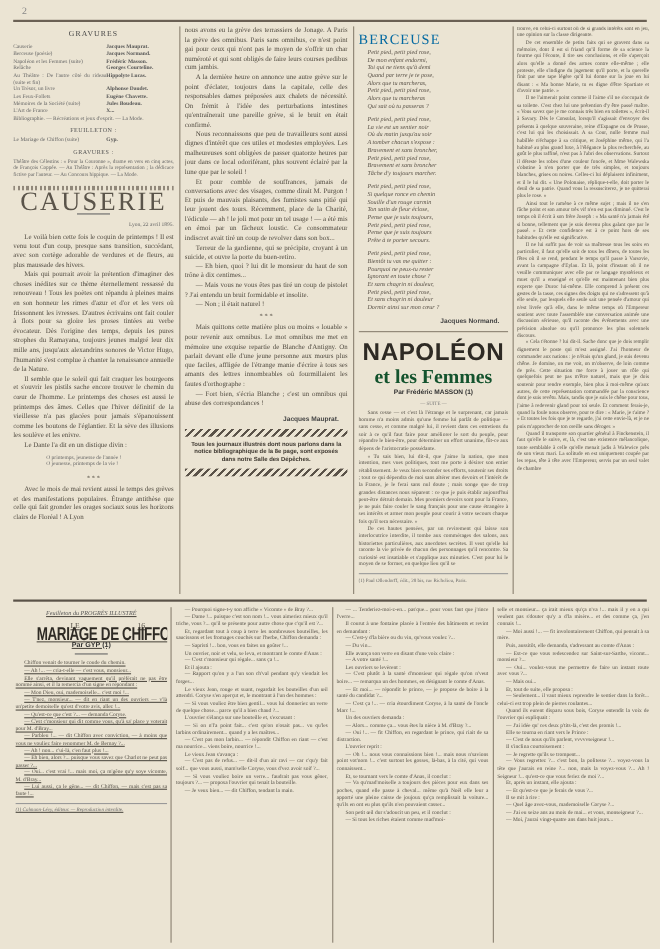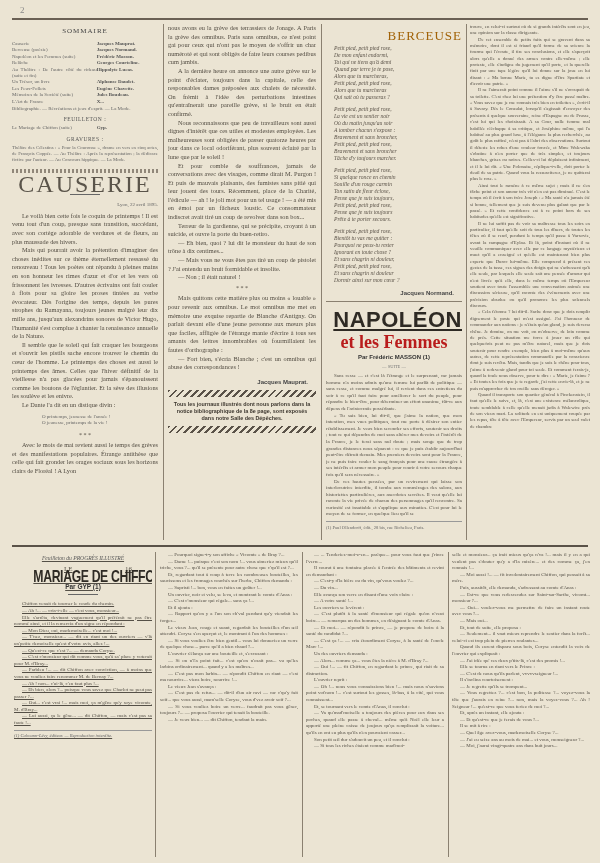--- a/index.html
+++ b/index.html
@@ -31,25 +31,25 @@
   .causerie-title { text-align: center; font-size: 24px; letter-spacing: 2px; color: #5a544a; margin: 8px 0 6px; font-family: "Liberation Serif", serif; }
   .short-rule { width: 30px; height: 1px; background: #666; margin: 4px auto 6px; }
   .dateline { text-align: right; font-size: 5px; margin-bottom: 4px; color: #666; }
   .bigtext { font-size: 6.3px; line-height: 8.6px; color: #514b41; }
   .bigtext p { text-indent: 10px; }
   .quote { font-size: 5px; line-height: 6.5px; margin: 4px 0 4px 30px; text-indent: 0 !important; color: #666; }
   .stars { text-align: center; font-size: 6px; margin: 2px 0; }
   .sig { text-align: right; font-weight: bold; font-size: 6px; margin: 6px 8px 4px 0; color: #444; font-family: "Liberation Sans", sans-serif; }
   .zigzag { height: 7px; margin: 4px 0; background: repeating-linear-gradient(135deg, #5a5248 0 2px, transparent 2px 5px); }
   .notice { text-align: center; font-family: "Liberation Sans", sans-serif; font-weight: bold; font-size: 5.4px; line-height: 7px; color: #3e3830; padding: 0 4px; }
-  .berceuse-title { text-align: right; font-size: 13px; letter-spacing: 1px; color: #a16207; margin: 8px 0 6px; }
+  .berceuse-title { text-align: left; font-size: 13px; letter-spacing: 1px; color: #0369a1; margin: 8px 0 6px; }
   .poem { font-style: italic; font-size: 5.6px; line-height: 7px; padding-left: 8px; color: #5a5248; }
   .stanza { margin-bottom: 5px; }
-  .napoleon-title { text-align: right; font-family: "Liberation Sans", sans-serif; font-weight: bold; font-size: 22px; letter-spacing: 0.5px; color: #2e2a24; line-height: 24px; text-decoration: underline; }
-  .napoleon-sub { text-align: center; font-family: "Liberation Serif", serif; font-weight: bold; font-size: 18px; color: #b91c1c; line-height: 20px; }
+  .napoleon-title { text-align: center; font-family: "Liberation Sans", sans-serif; font-weight: bold; font-size: 22px; letter-spacing: 0.5px; color: #2e2a24; line-height: 24px; }
+  .napoleon-sub { text-align: center; font-family: "Liberation Serif", serif; font-weight: bold; font-size: 18px; color: #14532d; line-height: 20px; }
   .author-line { text-align: center; font-family: "Liberation Sans", sans-serif; font-weight: bold; font-size: 6px; margin: 2px 0; color: #333; }
   .suite { text-align: center; font-size: 4.5px; margin-bottom: 3px; color: #777; }
   .footnote { font-size: 4.6px; border-top: 1px solid #999; padding-top: 2px; margin-top: 3px; color: #666; }
   .feuilleton-header { text-align: center; font-style: italic; font-size: 5.6px; color: #555; margin-top: 3px; }
   .le-row { display: flex; justify-content: space-between; padding: 0 20px 0 50px; font-size: 7px; margin-top: 4px; }
   .mariage-title { text-align: center; font-family: "Liberation Sans", sans-serif; font-weight: bold; font-size: 17px; transform: scaleX(0.72); transform-origin: center; letter-spacing: -0.5px; color: #2e2a24; margin-top: 2px; white-space: nowrap; }
   .par-gyp { text-align: center; font-family: "Liberation Sans", sans-serif; font-weight: bold; font-size: 6.5px; margin: 3px 0; color: #333; }
   .fcol { position: absolute; font-size: 5px; line-height: 6.6px; text-align: justify; color: #555047; overflow: hidden; }
   .fcol p { text-indent: 8px; }
   .ital { font-style: italic; }
@@ -57,21 +57,21 @@
 </head>
 <body>
 
 <div class="page">
 
   <div class="masthead">
     <span class="page-num">2</span>
   </div>
 
   <div class="col" style="left:12px; top:24px; width:146px; height:516px;">
-    <div class="sommaire-title">SOMMAIRE</div>
+    <div class="sommaire-title">GRAVURES</div>
     <div>
       <div class="toc-row">
           <span class="l">Causerie</span>
           <span class="r">Jacques Mauprat.</span>
         </div>
       <div class="toc-row">
           <span class="l">Berceuse (poésie)</span>
           <span class="r">Jacques Normand.</span>
         </div>
       <div class="toc-row">

